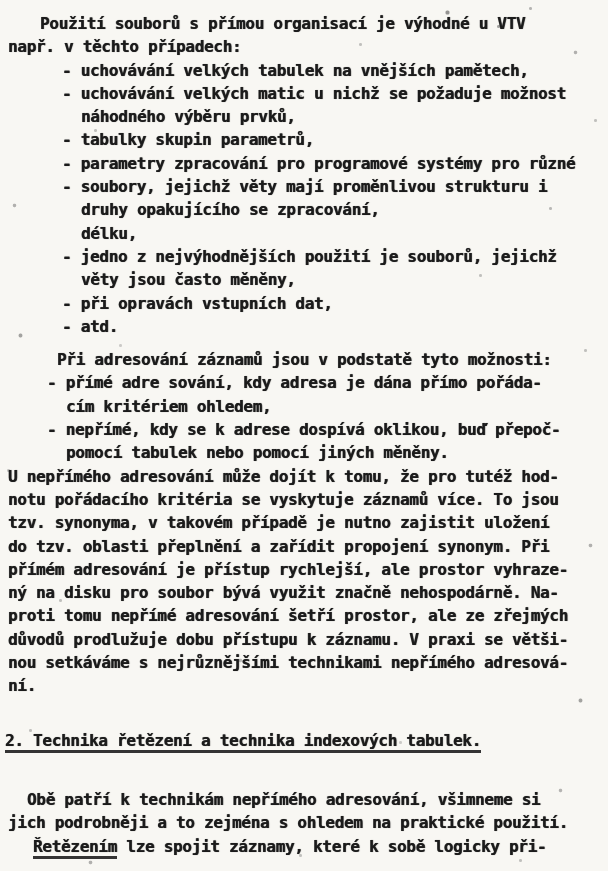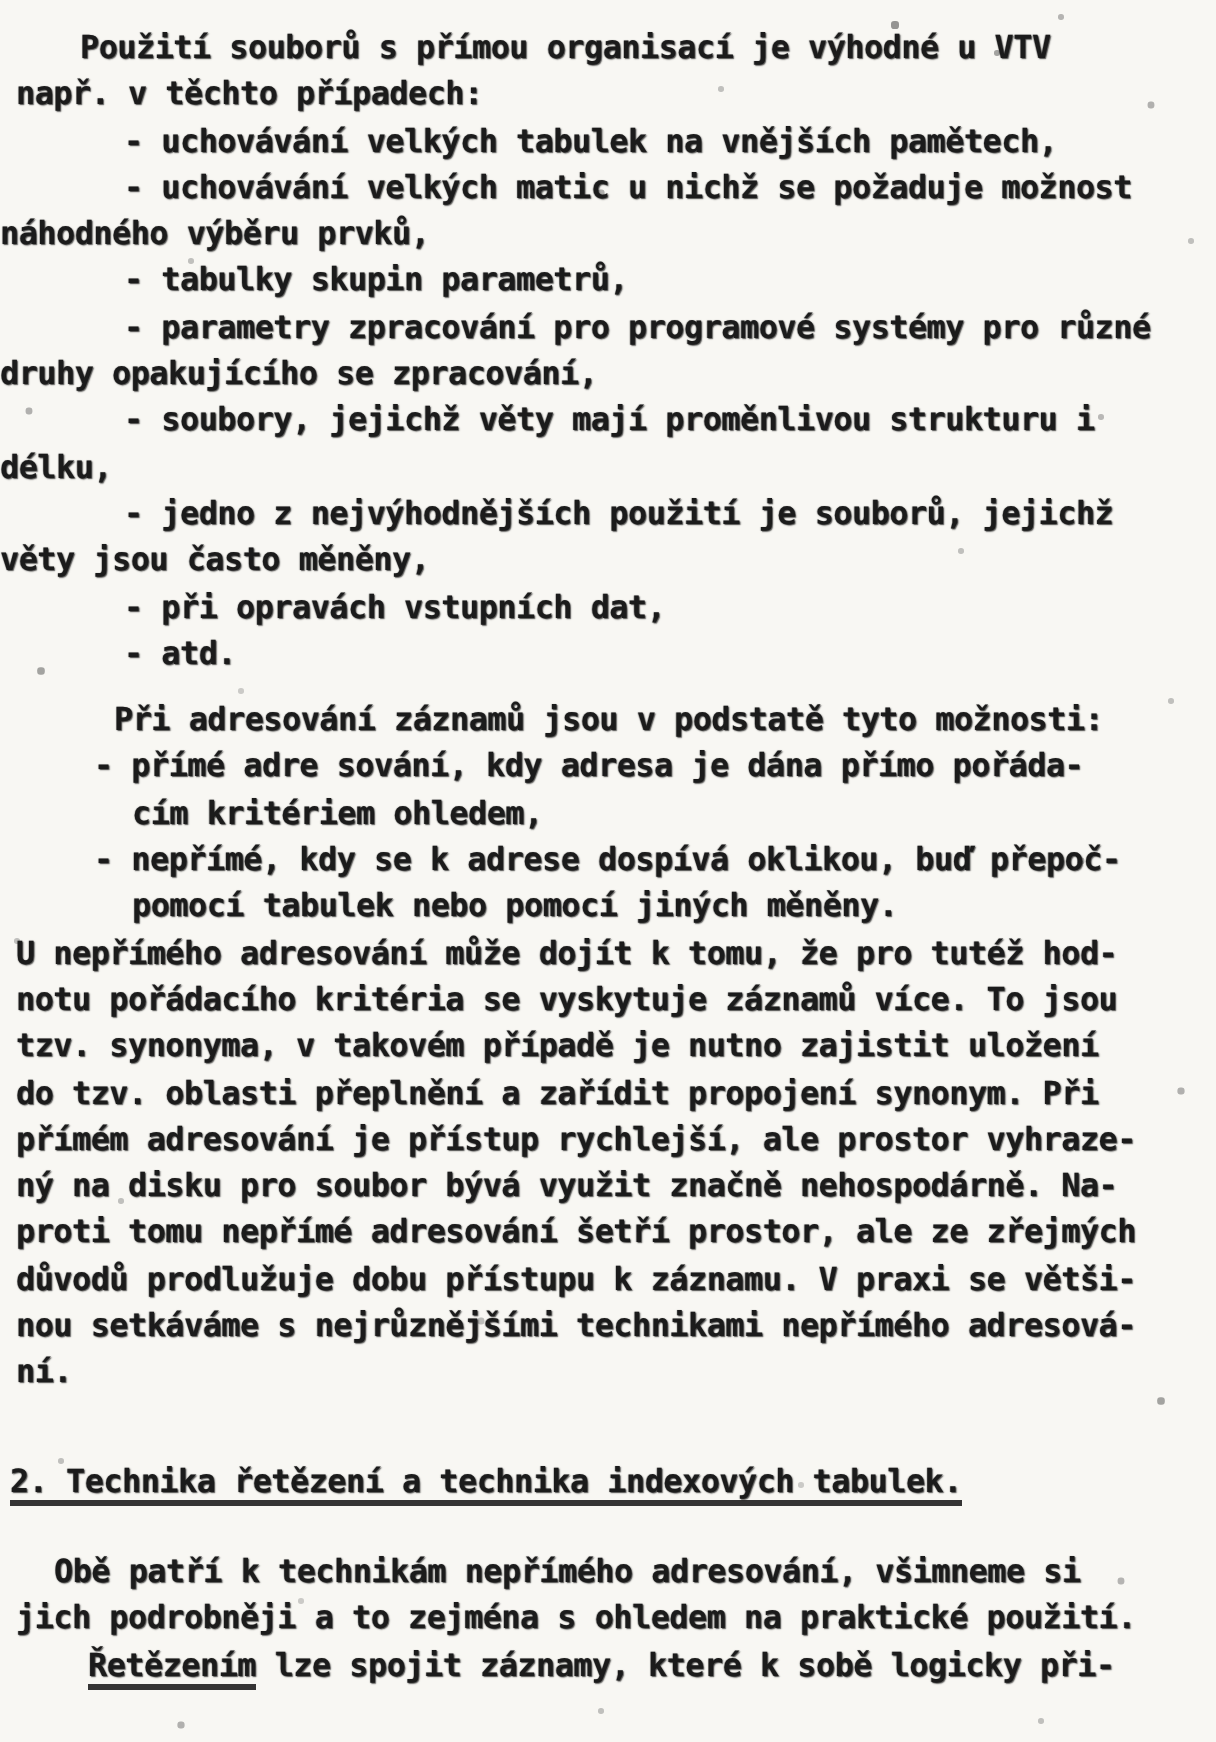--- a/index.html
+++ b/index.html
@@ -28,30 +28,30 @@
     height: 23.3px;
     line-height: 23.3px;
     white-space: pre;
     letter-spacing: -0.3px;
     text-shadow: 0.5px 0.4px 0.7px rgba(15,15,15,0.75), -0.3px 0 0.5px rgba(15,15,15,0.35);
   }
   
   .i5  { padding-left: 5px; }
   .i8  { padding-left: 8px; }
   .i27 { padding-left: 27px; }
-  .i33 { padding-left: 44px; }
+  .i33 { padding-left: 33px; }
   .i40 { padding-left: 40px; }
   .i57 { padding-left: 57px; }
   .i62 { padding-left: 62px; }
-  .i81 { }
+  .i81 { padding-left: 81px; }
   .i47 { padding-left: 47px; }
   .i66 { padding-left: 66px; }
   
   .gap-sm { margin-top: 10px; }
-  .gap-md { margin-top: 22px; }
+  .gap-md { margin-top: 36px; }
   .gap-lg { margin-top: 31px; }
   .ul {
     border-bottom: 3px solid rgba(25,25,25,0.88);
     padding-bottom: 0px;
   }
   
   .noise {
     position: absolute;
     top: 0; left: 0;
     width: 1px; height: 1px;
@@ -98,22 +98,22 @@
   <div class="textblock">
 
     <div class="ln i40">Použití souborů s přímou organisací je výhodné u VTV</div>
     <div class="ln i8">např. v těchto případech:</div>
 
     <div class="ln i62">- uchovávání velkých tabulek na vnějších pamětech,</div>
     <div class="ln i62">- uchovávání velkých matic u nichž se požaduje možnost</div>
     <div class="ln i81">náhodného výběru prvků,</div>
     <div class="ln i62">- tabulky skupin parametrů,</div>
     <div class="ln i62">- parametry zpracování pro programové systémy pro různé</div>
+    <div class="ln i62">- soubory, jejichž věty mají proměnlivou strukturu i</div>
     <div class="ln i81">druhy opakujícího se zpracování,</div>
-    <div class="ln i62">- soubory, jejichž věty mají proměnlivou strukturu i</div>
     <div class="ln i81">délku,</div>
     <div class="ln i62">- jedno z nejvýhodnějších použití je souborů, jejichž</div>
     <div class="ln i81">věty jsou často měněny,</div>
     <div class="ln i62">- při opravách vstupních dat,</div>
     <div class="ln i62">- atd.</div>
 
     <div class="ln i57 gap-sm">Při adresování záznamů jsou v podstatě tyto možnosti:</div>
 
     <div class="ln i47">- přímé adre sování, kdy adresa je dána přímo pořáda-</div>
     <div class="ln i66">cím kritériem ohledem,</div>

